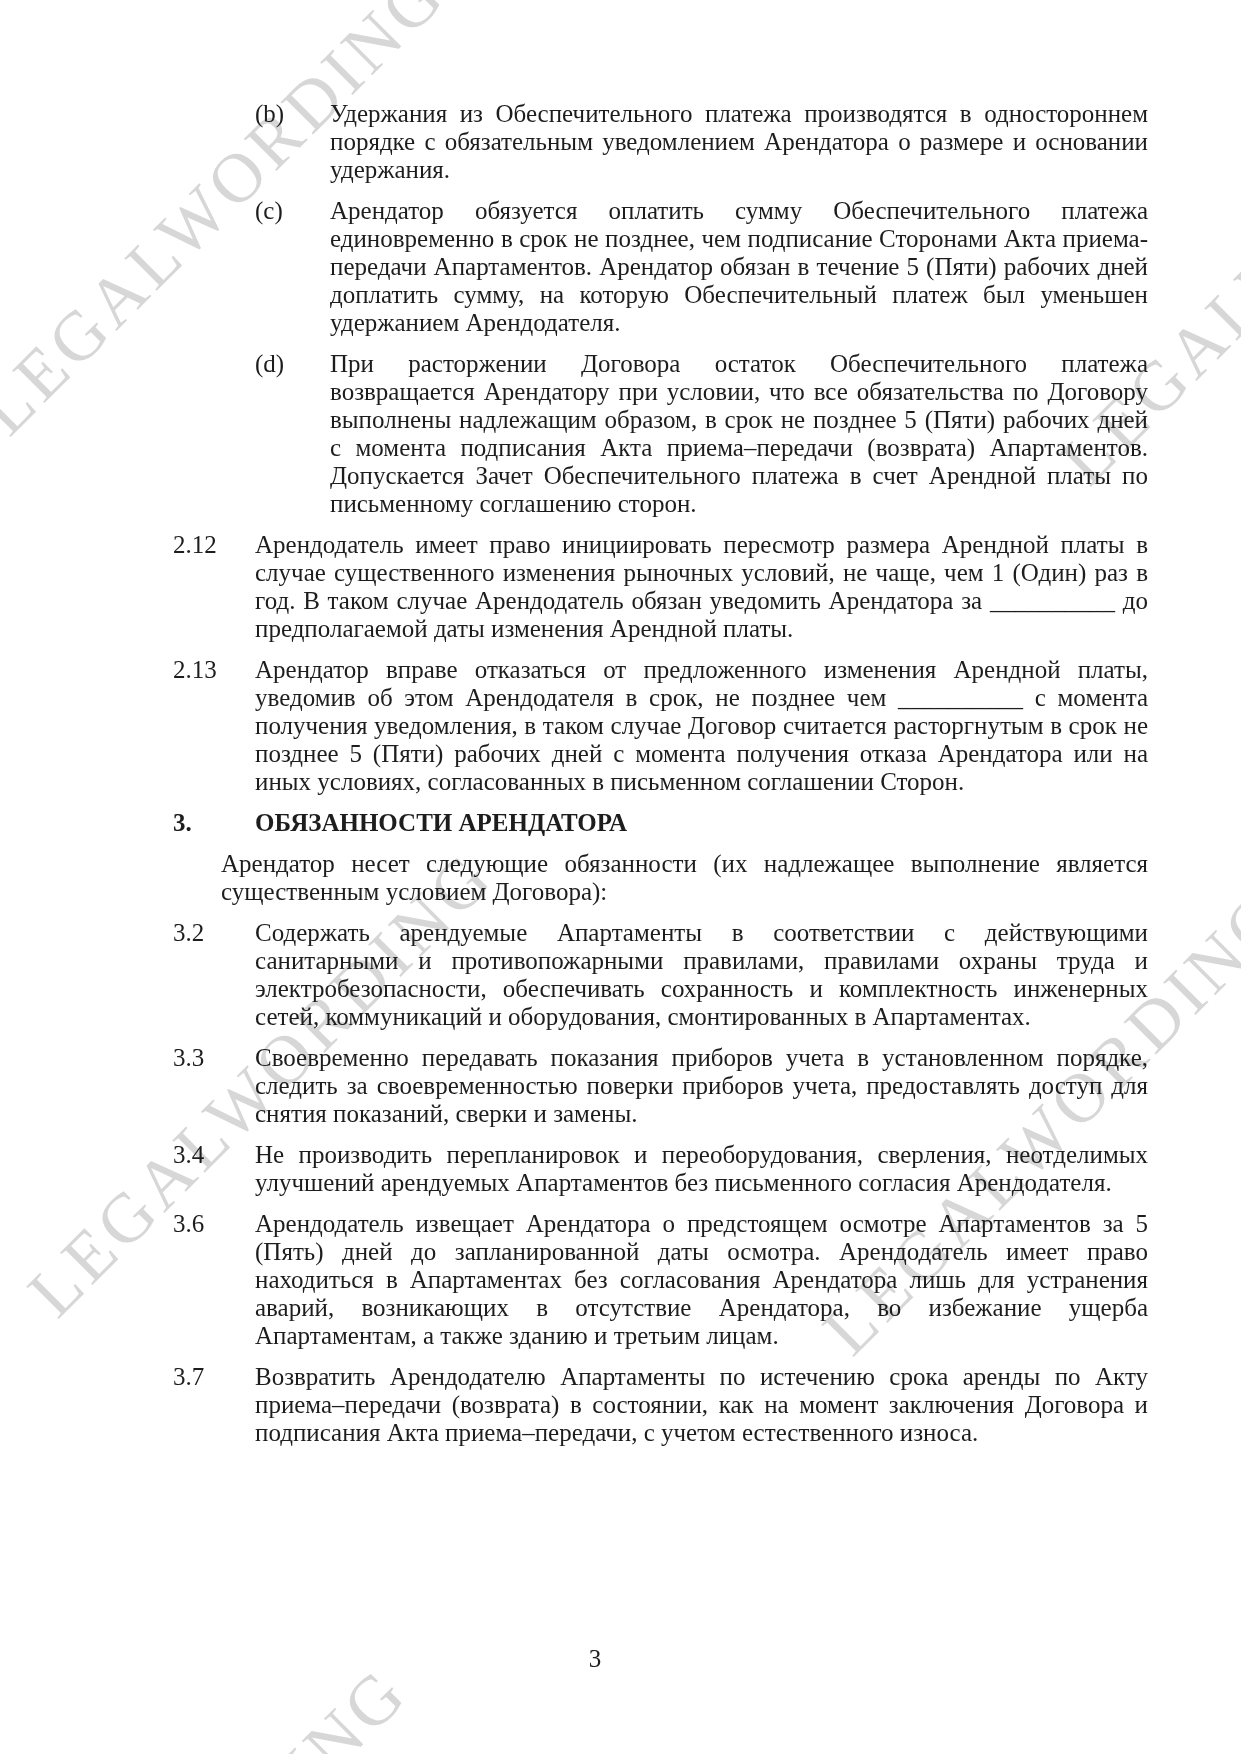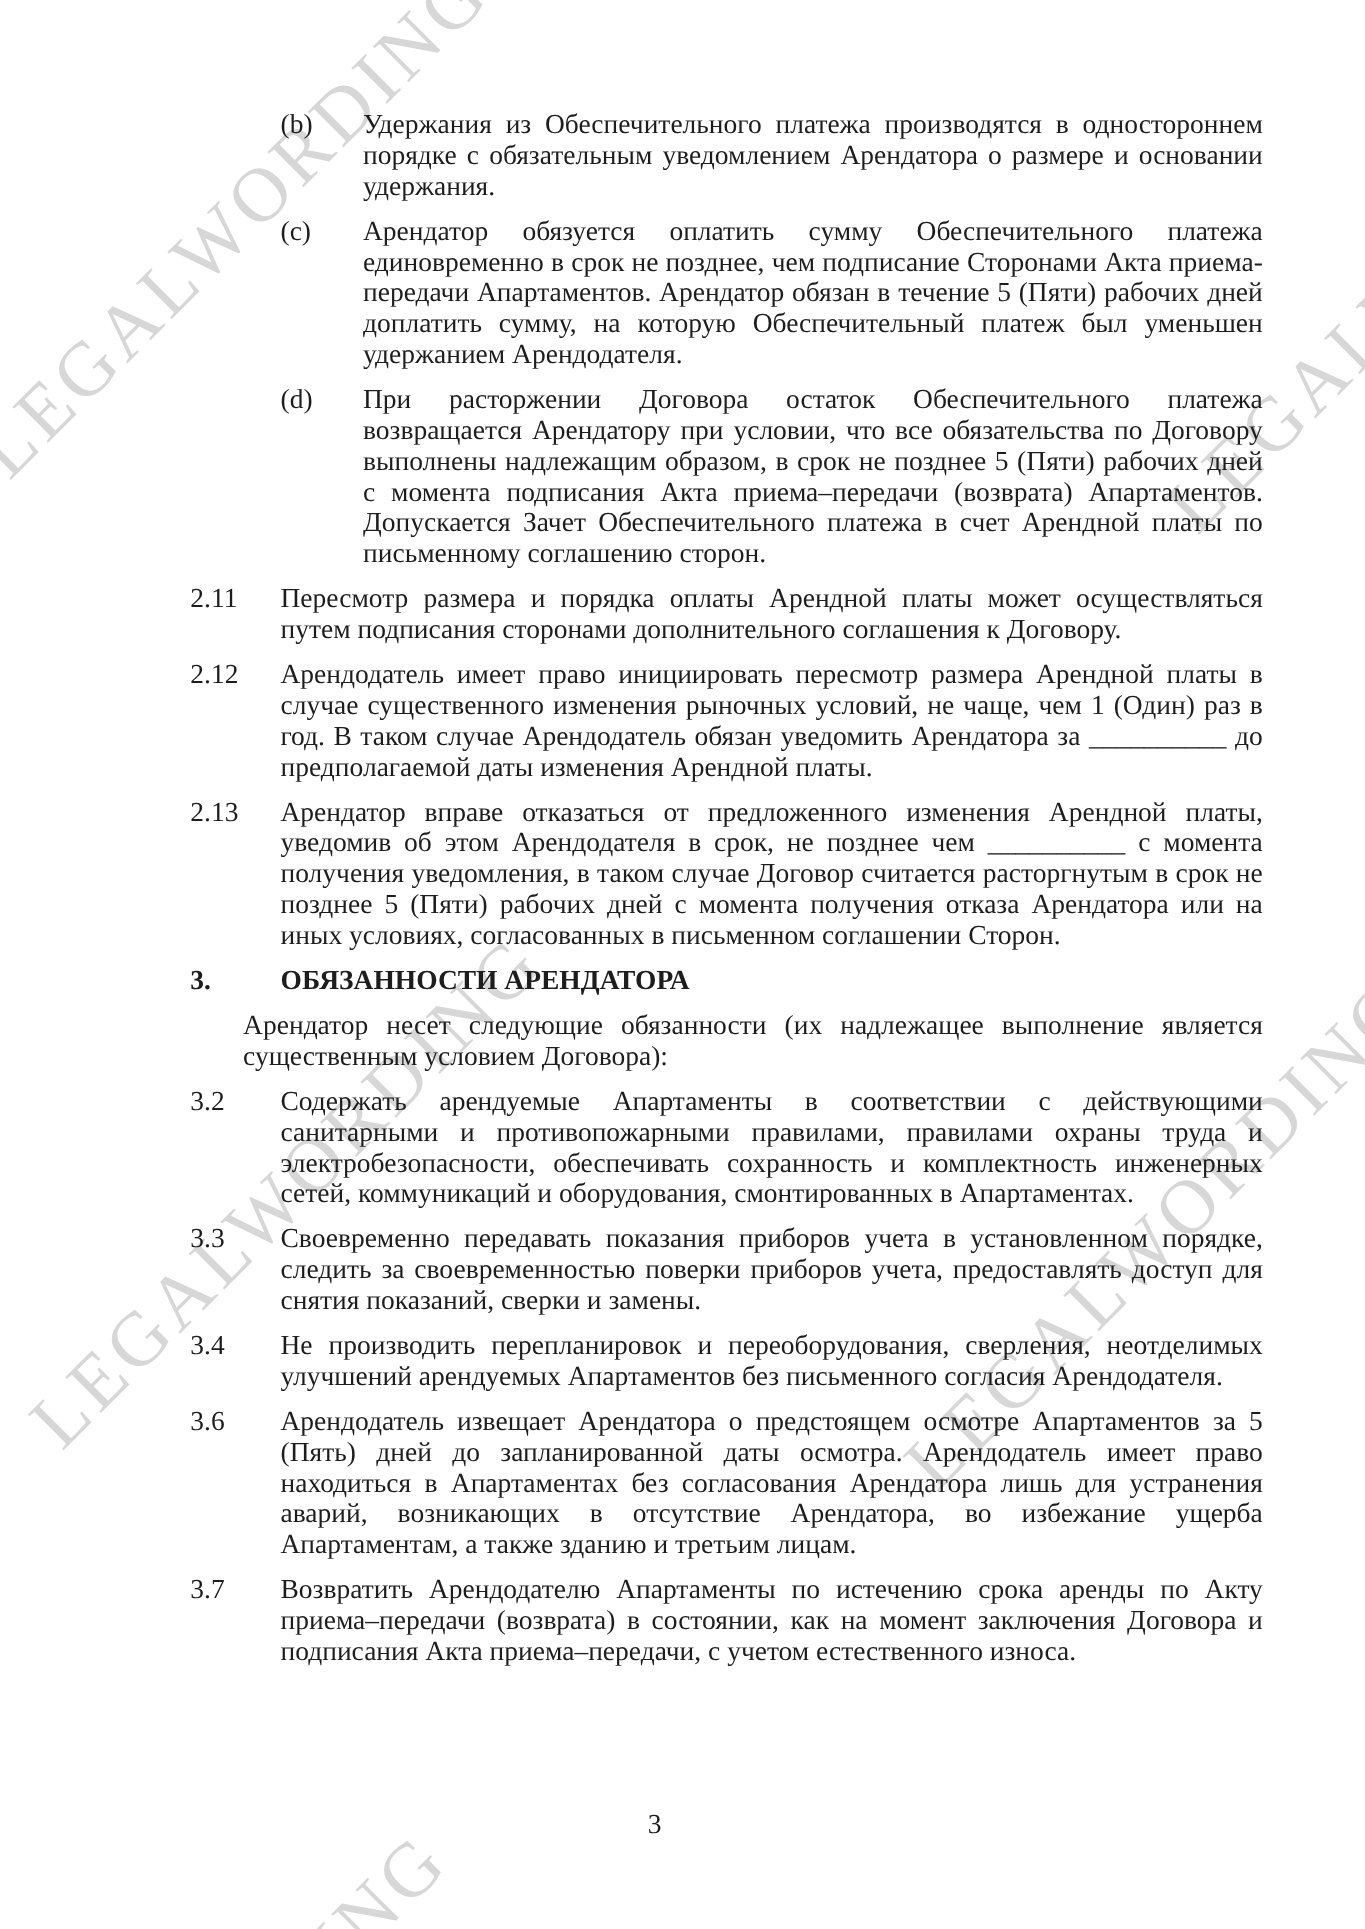--- a/index.html
+++ b/index.html
@@ -72,24 +72,20 @@
       </div>
       <div class="row sub">
         <span class="label">(c)</span>
         <div class="text">Арендатор обязуется оплатить сумму Обеспечительного платежа единовременно в срок не позднее, чем подписание Сторонами Акта приема-передачи Апартаментов. Арендатор обязан в течение 5 (Пяти) рабочих дней доплатить сумму, на которую Обеспечительный платеж был уменьшен удержанием Арендодателя.</div>
       </div>
       <div class="row sub">
         <span class="label">(d)</span>
         <div class="text">При расторжении Договора остаток Обеспечительного платежа возвращается Арендатору при условии, что все обязательства по Договору выполнены надлежащим образом, в срок не позднее 5 (Пяти) рабочих дней с момента подписания Акта приема–передачи (возврата) Апартаментов. Допускается Зачет Обеспечительного платежа в счет Арендной платы по письменному соглашению сторон.</div>
       </div>
       <div class="row num">
-        <span class="label">2.11</span>
-        <div class="text">Пересмотр размера и порядка оплаты Арендной платы может осуществляться путем подписания сторонами дополнительного соглашения к Договору.</div>
-      </div>
-      <div class="row num">
         <span class="label">2.12</span>
         <div class="text"><span>Арендодатель имеет право инициировать пересмотр размера Арендной платы в случае существенного изменения рыночных условий, не чаще, чем 1 (Один) раз в год. В таком случае Арендодатель обязан уведомить Арендатора за </span><span class="blank-line">__________</span><span> до предполагаемой даты изменения Арендной платы.</span></div>
       </div>
       <div class="row num">
         <span class="label">2.13</span>
         <div class="text"><span>Арендатор вправе отказаться от предложенного изменения Арендной платы, уведомив об этом Арендодателя в срок, не позднее чем </span><span class="blank-line">__________</span><span> с момента получения уведомления, в таком случае Договор считается расторгнутым в срок не позднее 5 (Пяти) рабочих дней с момента получения отказа Арендатора или на иных условиях, согласованных в письменном соглашении Сторон.</span></div>
       </div>
       <div class="row heading">
         <span class="label">3.</span>
         <div class="text">ОБЯЗАННОСТИ АРЕНДАТОРА</div>

